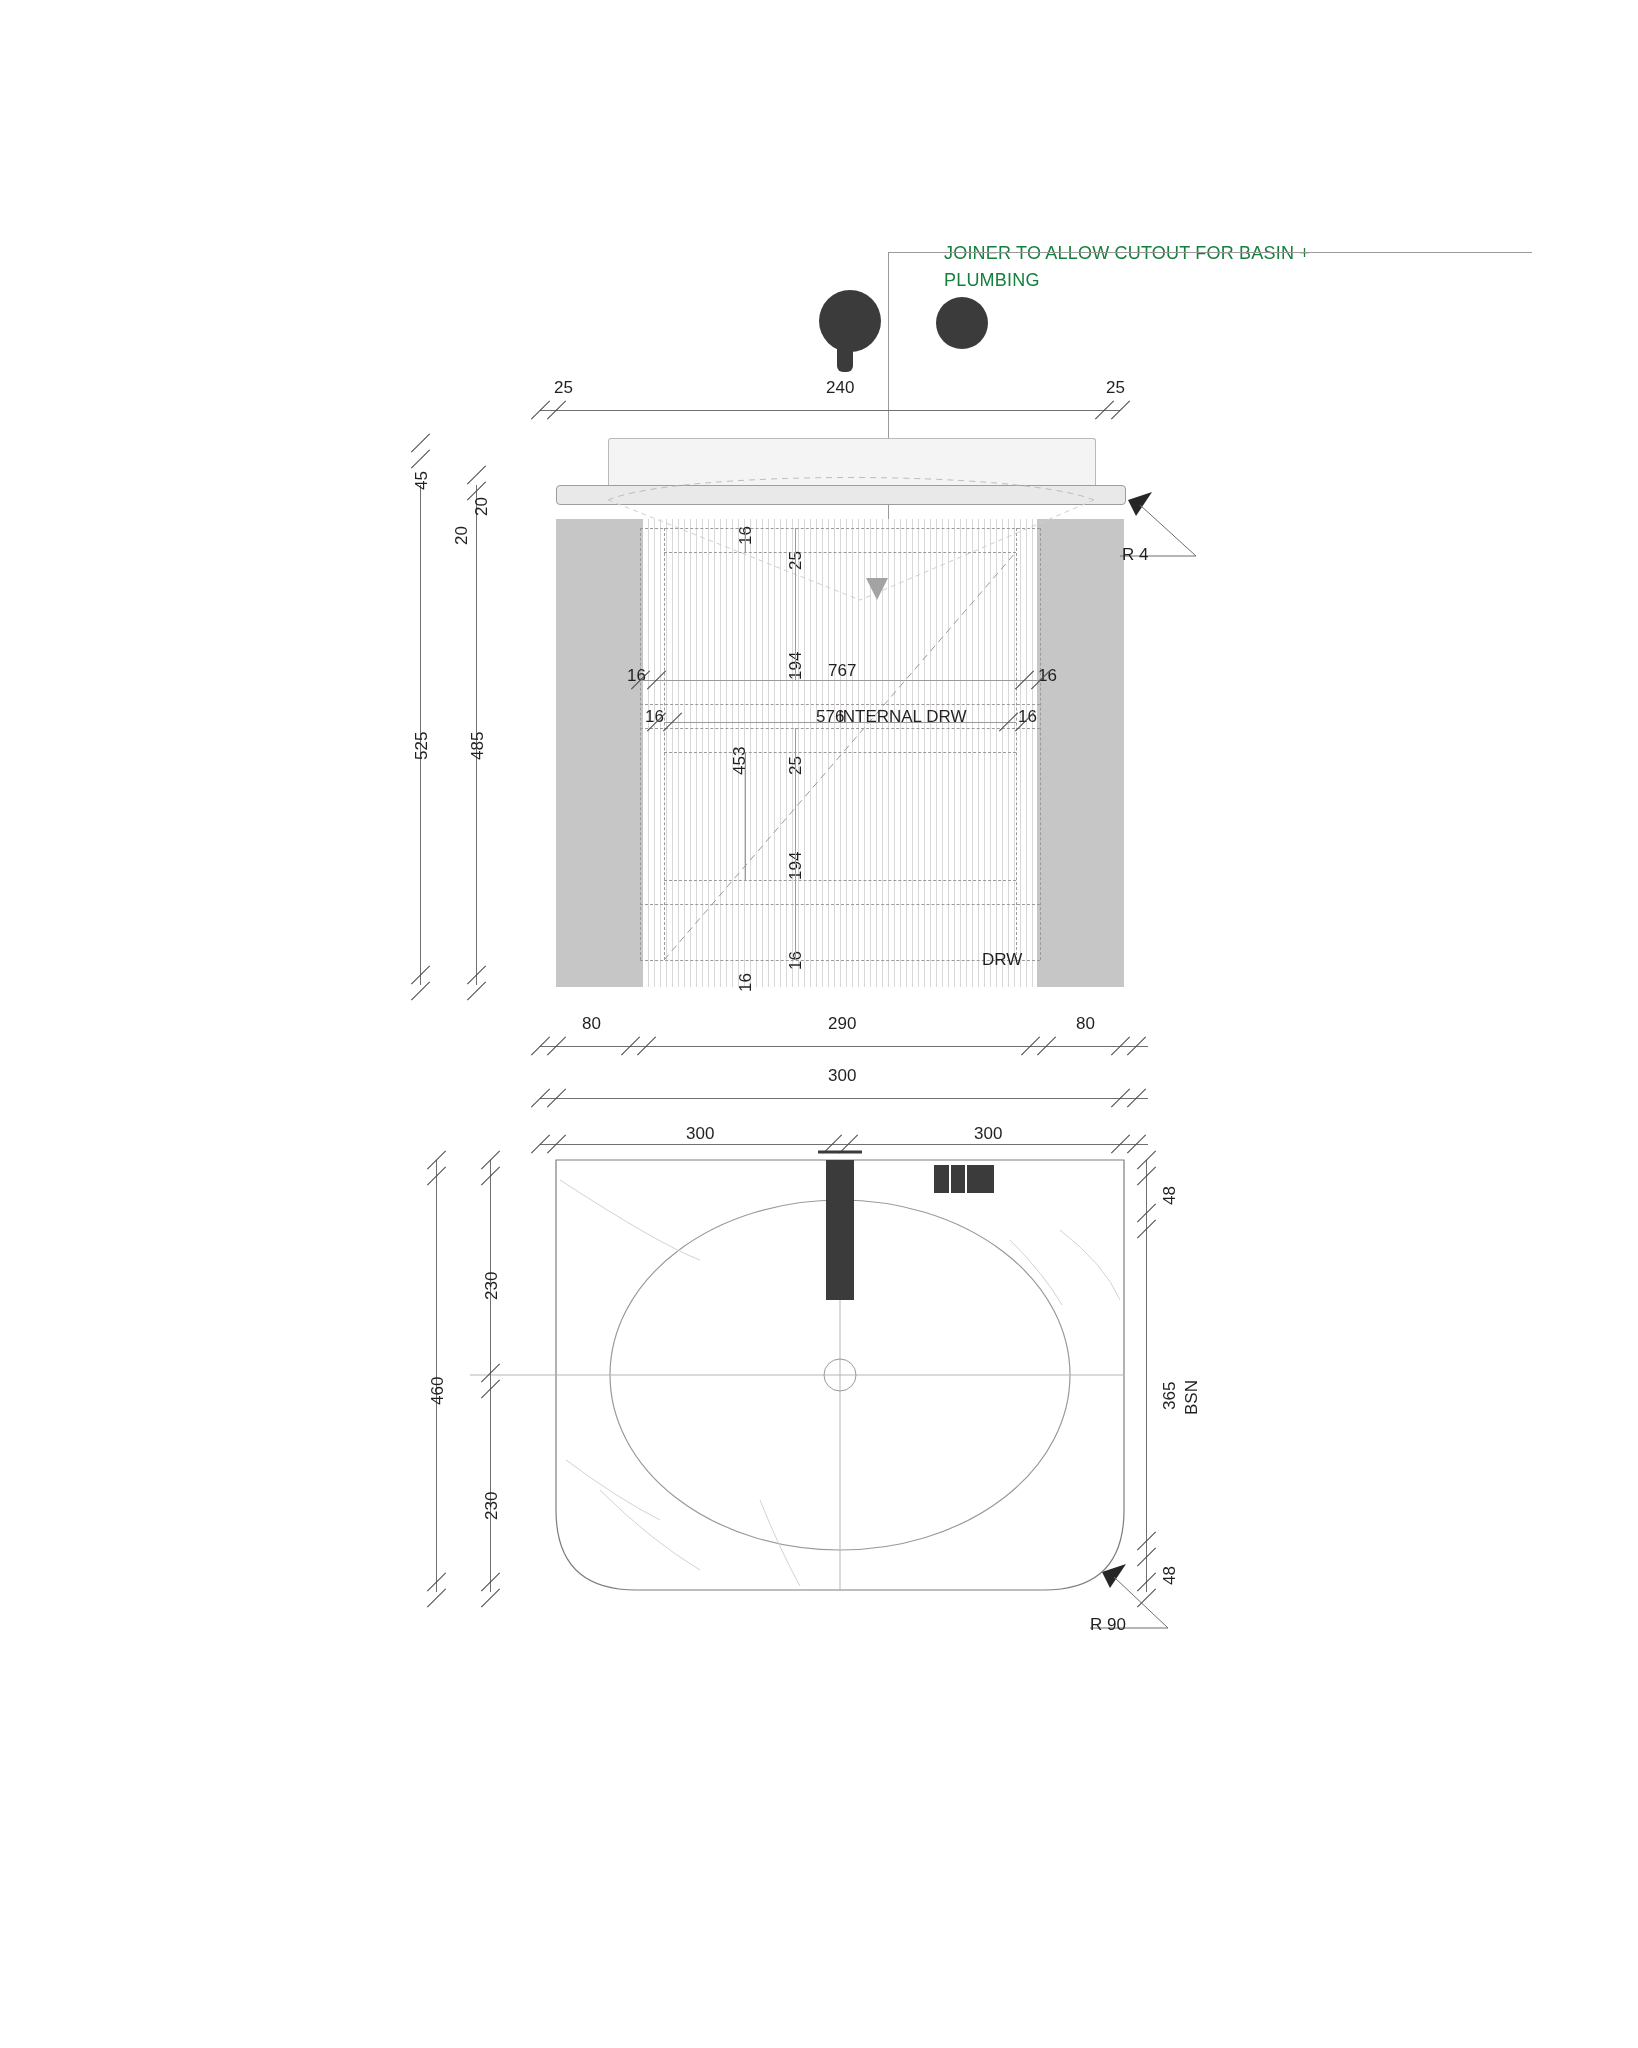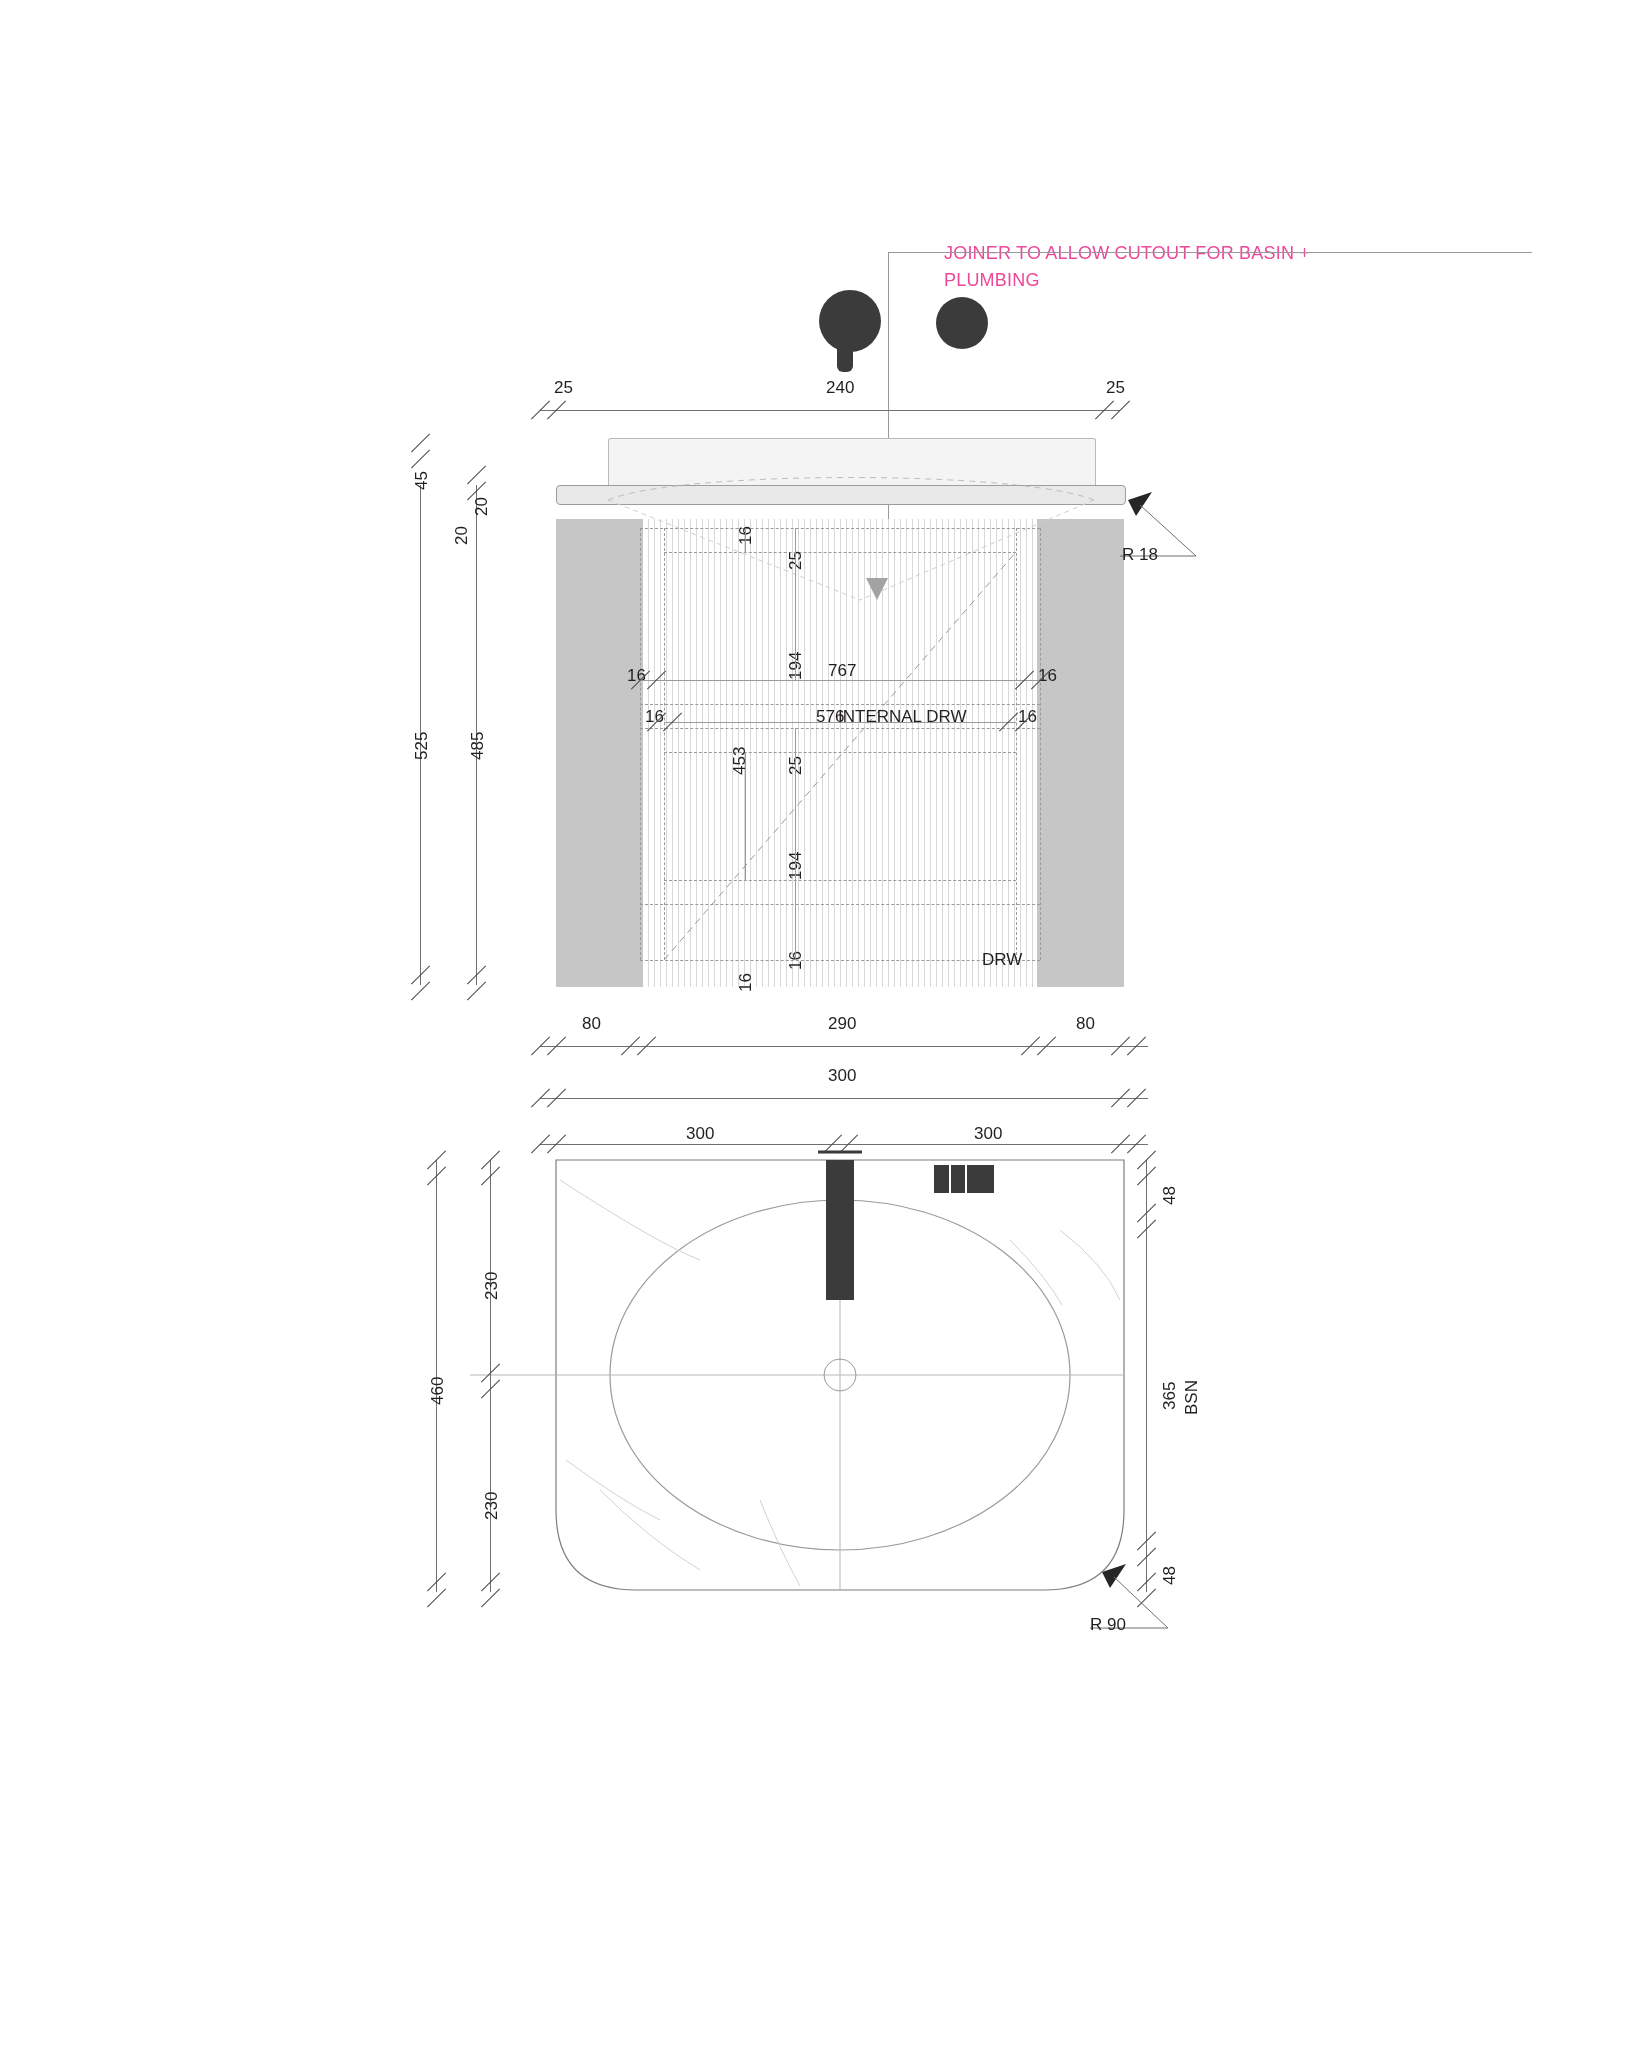--- a/index.html
+++ b/index.html
@@ -23,21 +23,21 @@
   .txt {
     position: absolute;
     font-family: "Liberation Sans", sans-serif;
     font-size: 17px;
     color: #231f20;
     white-space: nowrap;
     line-height: 1.15;
   }
   .txt.note {
     font-size: 18px;
-    color: #ec4899;
+    color: #15803d;
     letter-spacing: 0.2px;
   }
   .rot {
     transform-origin: 0 0;
     transform: rotate(-90deg);
   }
   
   .hline {
     position: absolute;
     height: 0;
@@ -161,21 +161,21 @@
 
     <polygon points="1128,500 1152,492 1136,516" fill="#262626"></polygon>
     <line x1="1140" y1="505" x2="1196" y2="556" stroke="#6f6f6f" stroke-width="1"></line>
     <line x1="1120" y1="556" x2="1196" y2="556" stroke="#6f6f6f" stroke-width="1"></line>
 
     <polygon points="1102,1572 1126,1564 1110,1588" fill="#262626"></polygon>
     <line x1="1114" y1="1577" x2="1168" y2="1628" stroke="#6f6f6f" stroke-width="1"></line>
     <line x1="1090" y1="1628" x2="1168" y2="1628" stroke="#6f6f6f" stroke-width="1"></line>
   </svg>
 
-  <div class="txt" style="left:1122px; top:545px;">R 18</div>
+  <div class="txt" style="left:1122px; top:545px;">R 4</div>
 
   <div class="txt rot" style="left:786px; top:570px;">25</div>
   <div class="txt rot" style="left:736px; top:545px;">16</div>
   <div class="txt rot" style="left:786px; top:680px;">194</div>
   <div class="txt" style="left:828px; top:661px;">767</div>
   <div class="txt" style="left:627px; top:666px;">16</div>
   <div class="txt" style="left:1038px; top:666px;">16</div>
   <div class="txt" style="left:645px; top:707px;">16</div>
   <div class="txt" style="left:816px; top:707px;">576</div>
   <div class="txt" style="left:838px; top:707px;">INTERNAL DRW</div>

